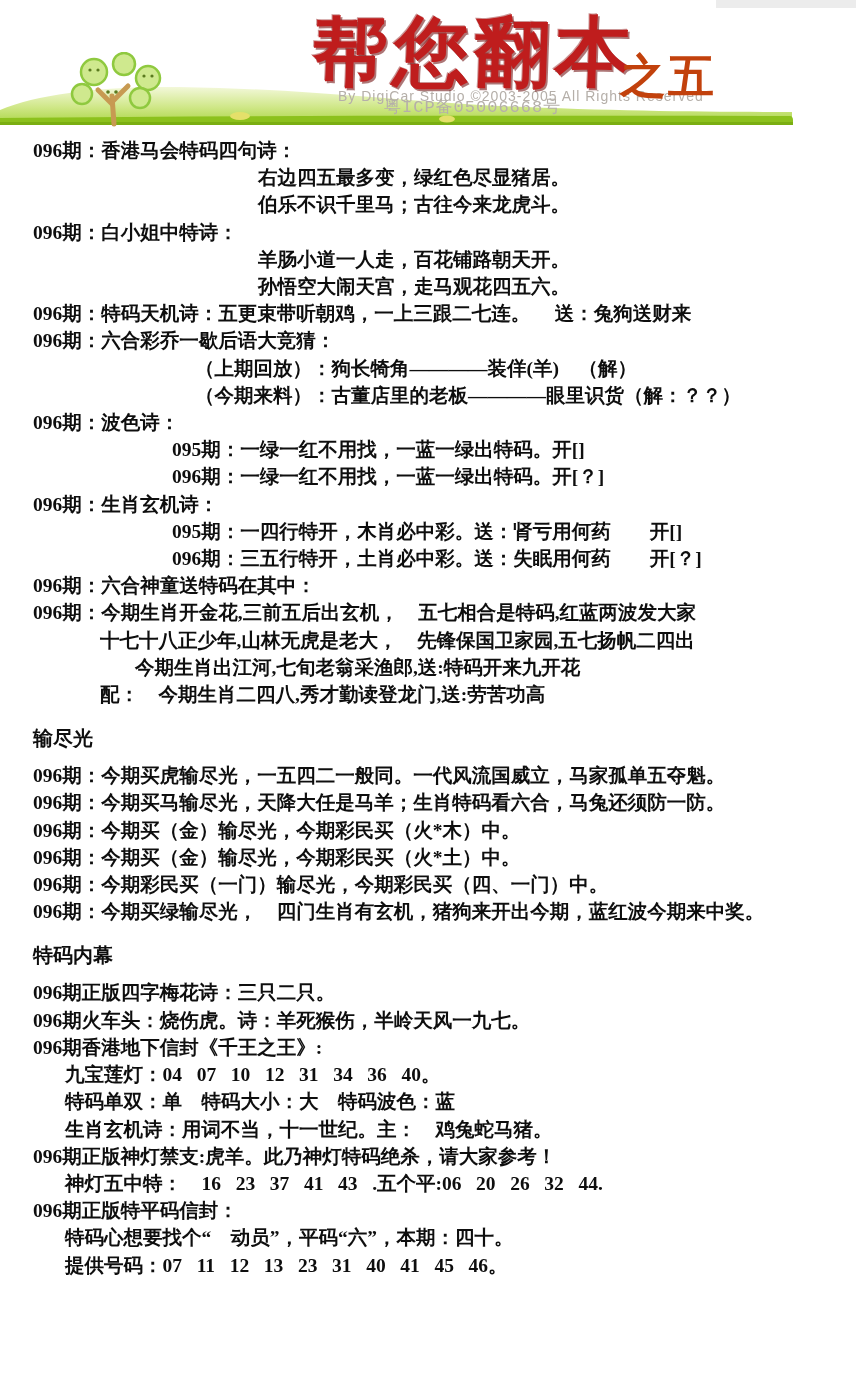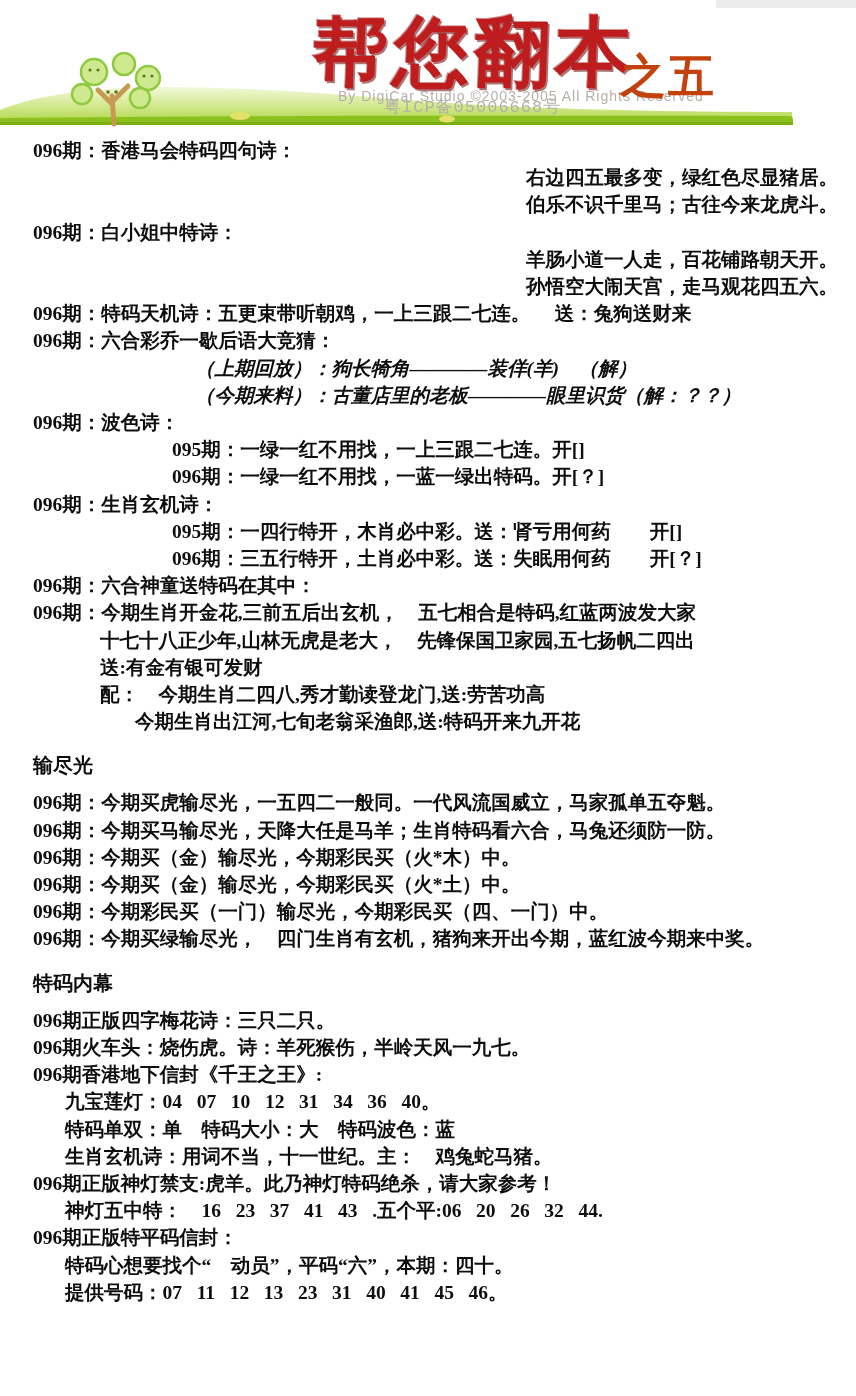--- a/index.html
+++ b/index.html
@@ -42,22 +42,22 @@
     padding:9px 18px 0 33px;
     font-size:19.5px;font-weight:bold;
   }
   .line{line-height:27.2px;white-space:pre-wrap;}
   .heading{font-size:20px;line-height:30px;margin:15px 0 9px 0;white-space:pre-wrap;}
   .ind0{padding-left:0;}
   .ind1{padding-left:32px;}
   .ind2{padding-left:67px;}
   .ind3{padding-left:102px;}
   .ind4{padding-left:139px;}
-  .ind5{padding-left:162px;font-style:italic;}
-  .ind6{padding-left:225px;text-align:right;}
+  .ind5{padding-left:162px;}
+  .ind6{padding-left:225px;}
 </style>
 </head>
 <body>
 
 <div class="page">
 
   <header class="masthead">
     <div class="topbar-strip"></div>
 
     <svg class="tree-svg" width="160" height="78" viewBox="0 0 160 78">
@@ -110,31 +110,30 @@
       <div class="line ind6">右边四五最多变，绿红色尽显猪居。</div>
       <div class="line ind6">伯乐不识千里马；古往今来龙虎斗。</div>
       <div class="line ind0">096期：白小姐中特诗：</div>
       <div class="line ind6">羊肠小道一人走，百花铺路朝天开。</div>
       <div class="line ind6">孙悟空大闹天宫，走马观花四五六。</div>
       <div class="line ind0">096期：特码天机诗：五更束带听朝鸡，一上三跟二七连。　 送：兔狗送财来</div>
       <div class="line ind0">096期：六合彩乔一歇后语大竞猜：</div>
       <div class="line ind5">（上期回放）：狗长犄角————装佯(羊)　（解）</div>
       <div class="line ind5">（今期来料）：古董店里的老板————眼里识货（解：？？）</div>
       <div class="line ind0">096期：波色诗：</div>
-      <div class="line ind4">095期：一绿一红不用找，一上三跟二七连。开[]</div>
+      <div class="line ind4">095期：一绿一红不用找，一蓝一绿出特码。开[]</div>
       <div class="line ind4">096期：一绿一红不用找，一蓝一绿出特码。开[？]</div>
       <div class="line ind0">096期：生肖玄机诗：</div>
       <div class="line ind4">095期：一四行特开，木肖必中彩。送：肾亏用何药　　开[]</div>
       <div class="line ind4">096期：三五行特开，土肖必中彩。送：失眠用何药　　开[？]</div>
       <div class="line ind0">096期：六合神童送特码在其中：</div>
       <div class="line ind0">096期：今期生肖开金花,三前五后出玄机，　五七相合是特码,红蓝两波发大家</div>
       <div class="line ind2">十七十八正少年,山林无虎是老大，　先锋保国卫家园,五七扬帆二四出</div>
-      <div class="line ind2">送:有金有银可发财</div>
+      <div class="line ind3">今期生肖出江河,七旬老翁采渔郎,送:特码开来九开花</div>
       <div class="line ind2">配：　今期生肖二四八,秀才勤读登龙门,送:劳苦功高</div>
-      <div class="line ind3">今期生肖出江河,七旬老翁采渔郎,送:特码开来九开花</div>
       <div class="heading ind0">输尽光</div>
       <div class="line ind0">096期：今期买虎输尽光，一五四二一般同。一代风流国威立，马家孤单五夺魁。</div>
       <div class="line ind0">096期：今期买马输尽光，天降大任是马羊；生肖特码看六合，马兔还须防一防。</div>
       <div class="line ind0">096期：今期买（金）输尽光，今期彩民买（火*木）中。</div>
       <div class="line ind0">096期：今期买（金）输尽光，今期彩民买（火*土）中。</div>
       <div class="line ind0">096期：今期彩民买（一门）输尽光，今期彩民买（四、一门）中。</div>
       <div class="line ind0">096期：今期买绿输尽光，　四门生肖有玄机，猪狗来开出今期，蓝红波今期来中奖。</div>
       <div class="heading ind0">特码内幕</div>
       <div class="line ind0">096期正版四字梅花诗：三只二只。</div>
       <div class="line ind0">096期火车头：烧伤虎。诗：羊死猴伤，半岭天风一九七。</div>

